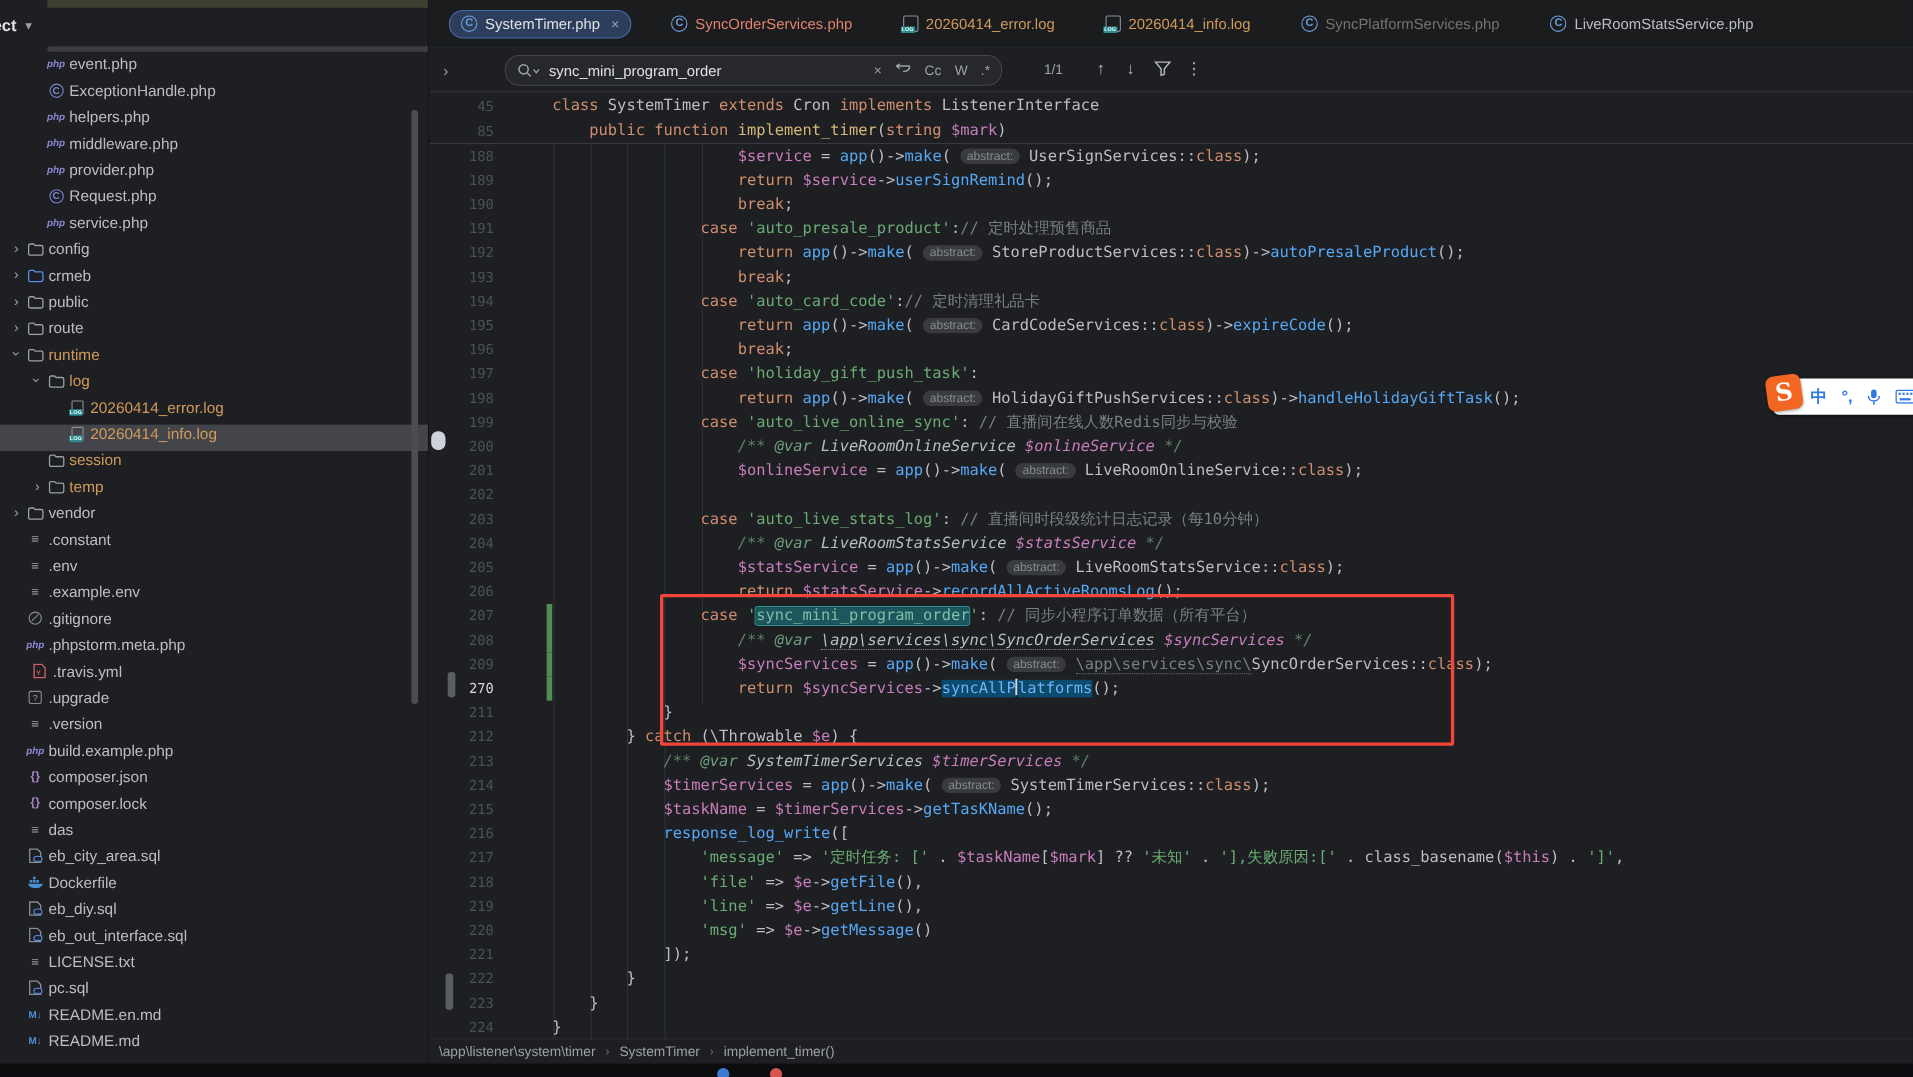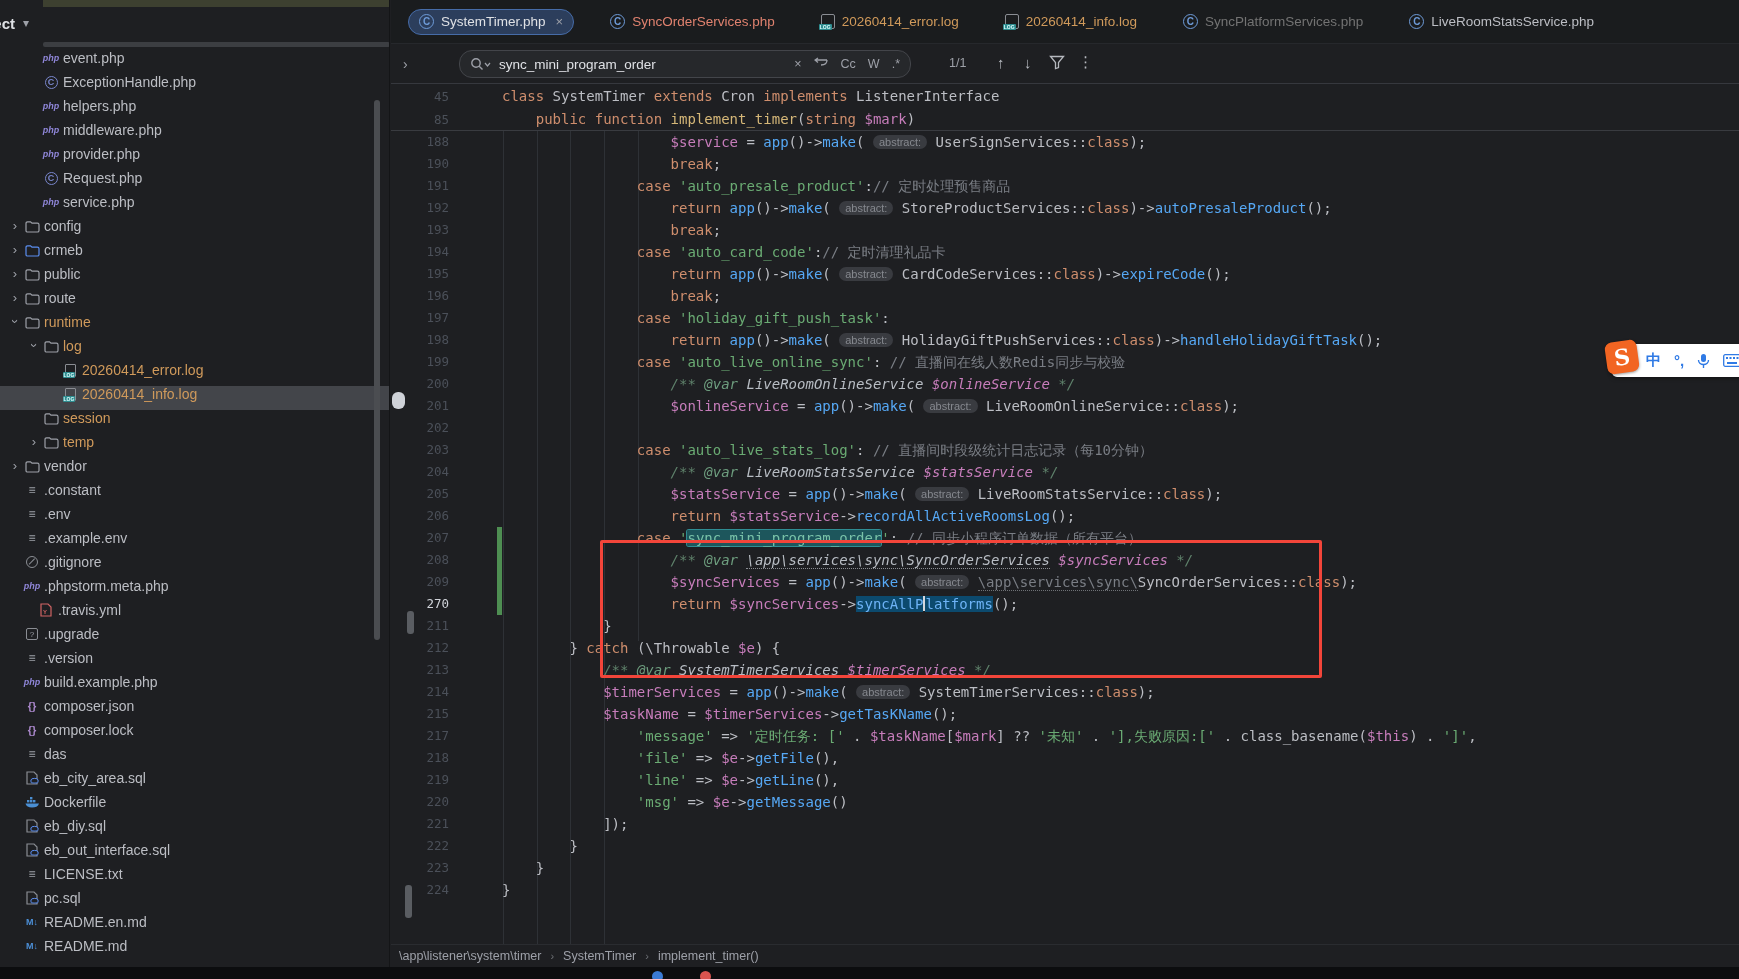--- a/index.html
+++ b/index.html
@@ -299,21 +299,21 @@
           </span>
           <span>.gitignore</span>
         </div>
         <div class="trow" style="padding-left: 8px;">
           <span class="tchev"></span>
           <span class="ticon">
             <span style="color:#8f86d8;font-style:italic;font-weight:bold;font-size:9px">php</span>
           </span>
           <span>.phpstorm.meta.php</span>
         </div>
-        <div class="trow" style="padding-left: 22px;">
+        <div class="trow" style="padding-left: 12px;">
           <span class="tchev"></span>
           <span class="ticon">
             <svg width="12" height="14" viewBox="0 0 12 14">
               <path d="M1 1 H8 L11 4 V13 H1 Z" fill="none" stroke="#d06464" stroke-width="1.2"></path>
               <text x="3" y="11" fill="#d06464" font-size="6" font-weight="bold">Y</text>
             </svg>
           </span>
           <span>.travis.yml</span>
         </div>
         <div class="trow" style="padding-left: 8px;">
@@ -520,20 +520,21 @@
         <div class="crow srow"><span class="gut">85</span><span class="ctext">    <span class="tk-k">public function </span><span class="tk-fd">implement_timer</span><span class="tk-p">(</span><span class="tk-k">string </span><span class="tk-v">$mark</span><span class="tk-p">)</span></span></div>
       </div>
 
     <div id="codearea">
       <div class="guide" style="left:112px"></div>
       <div class="guide" style="left:146px"></div>
       <div class="guide" style="left:179px"></div>
       <div class="guide" style="left:213px"></div>
       <div class="guide" style="left:247px;height:510px"></div>
     <div class="crow"><span class="gut">188</span><span class="ctext">                    <span class="tk-v">$service</span><span class="tk-p"> = </span><span class="tk-f">app</span><span class="tk-p">()-&gt;</span><span class="tk-f">make</span><span class="tk-p">( </span><span class="tk-h">abstract:</span><span class="tk-p"> </span><span class="tk-c">UserSignServices</span><span class="tk-p">::</span><span class="tk-k">class</span><span class="tk-p">);</span></span></div>
+        <div class="crow"><span class="gut">189</span><span class="ctext">                    <span class="tk-k">return </span><span class="tk-v">$service</span><span class="tk-p">-&gt;</span><span class="tk-f">userSignRemind</span><span class="tk-p">();</span></span></div>
         <div class="crow"><span class="gut">190</span><span class="ctext">                    <span class="tk-k">break</span><span class="tk-p">;</span></span></div>
         <div class="crow"><span class="gut">191</span><span class="ctext">                <span class="tk-k">case </span><span class="tk-s">'auto_presale_product'</span><span class="tk-p">:</span><span class="tk-m">// 定时处理预售商品</span></span></div>
         <div class="crow"><span class="gut">192</span><span class="ctext">                    <span class="tk-k">return </span><span class="tk-f">app</span><span class="tk-p">()-&gt;</span><span class="tk-f">make</span><span class="tk-p">( </span><span class="tk-h">abstract:</span><span class="tk-p"> </span><span class="tk-c">StoreProductServices</span><span class="tk-p">::</span><span class="tk-k">class</span><span class="tk-p">)-&gt;</span><span class="tk-f">autoPresaleProduct</span><span class="tk-p">();</span></span></div>
         <div class="crow"><span class="gut">193</span><span class="ctext">                    <span class="tk-k">break</span><span class="tk-p">;</span></span></div>
         <div class="crow"><span class="gut">194</span><span class="ctext">                <span class="tk-k">case </span><span class="tk-s">'auto_card_code'</span><span class="tk-p">:</span><span class="tk-m">// 定时清理礼品卡</span></span></div>
         <div class="crow"><span class="gut">195</span><span class="ctext">                    <span class="tk-k">return </span><span class="tk-f">app</span><span class="tk-p">()-&gt;</span><span class="tk-f">make</span><span class="tk-p">( </span><span class="tk-h">abstract:</span><span class="tk-p"> </span><span class="tk-c">CardCodeServices</span><span class="tk-p">::</span><span class="tk-k">class</span><span class="tk-p">)-&gt;</span><span class="tk-f">expireCode</span><span class="tk-p">();</span></span></div>
         <div class="crow"><span class="gut">196</span><span class="ctext">                    <span class="tk-k">break</span><span class="tk-p">;</span></span></div>
         <div class="crow"><span class="gut">197</span><span class="ctext">                <span class="tk-k">case </span><span class="tk-s">'holiday_gift_push_task'</span><span class="tk-p">:</span></span></div>
         <div class="crow"><span class="gut">198</span><span class="ctext">                    <span class="tk-k">return </span><span class="tk-f">app</span><span class="tk-p">()-&gt;</span><span class="tk-f">make</span><span class="tk-p">( </span><span class="tk-h">abstract:</span><span class="tk-p"> </span><span class="tk-c">HolidayGiftPushServices</span><span class="tk-p">::</span><span class="tk-k">class</span><span class="tk-p">)-&gt;</span><span class="tk-f">handleHolidayGiftTask</span><span class="tk-p">();</span></span></div>
         <div class="crow"><span class="gut">199</span><span class="ctext">                <span class="tk-k">case </span><span class="tk-s">'auto_live_online_sync'</span><span class="tk-p">: </span><span class="tk-m">// 直播间在线人数Redis同步与校验</span></span></div>
@@ -546,20 +547,21 @@
         <div class="crow"><span class="gut">206</span><span class="ctext">                    <span class="tk-k">return </span><span class="tk-v">$statsService</span><span class="tk-p">-&gt;</span><span class="tk-f">recordAllActiveRoomsLog</span><span class="tk-p">();</span></span></div>
         <div class="crow"><span class="chgbar"></span><span class="gut">207</span><span class="ctext">                <span class="tk-k">case </span><span class="tk-s">'</span><span class="tk-shl">sync_mini_program_order</span><span class="tk-s">'</span><span class="tk-p">: </span><span class="tk-m">// 同步小程序订单数据（所有平台）</span></span></div>
         <div class="crow"><span class="chgbar"></span><span class="gut">208</span><span class="ctext">                    <span class="tk-d">/** </span><span class="tk-dt">@var </span><span class="tk-dcu">\app\services\sync\SyncOrderServices</span><span class="tk-d"> </span><span class="tk-dv">$syncServices</span><span class="tk-d"> */</span></span></div>
         <div class="crow"><span class="chgbar"></span><span class="gut">209</span><span class="ctext">                    <span class="tk-v">$syncServices</span><span class="tk-p"> = </span><span class="tk-f">app</span><span class="tk-p">()-&gt;</span><span class="tk-f">make</span><span class="tk-p">( </span><span class="tk-h">abstract:</span><span class="tk-p"> </span><span class="tk-nsu">\app\services\sync\</span><span class="tk-c">SyncOrderServices</span><span class="tk-p">::</span><span class="tk-k">class</span><span class="tk-p">);</span></span></div>
         <div class="crow"><span class="chgbar"></span><span class="gut cur">270</span><span class="ctext">                    <span class="tk-k">return </span><span class="tk-v">$syncServices</span><span class="tk-p">-&gt;</span><span class="tk-fsel">syncAllP</span><span class="tk-crt"></span><span class="tk-fsel">latforms</span><span class="tk-p">();</span></span></div>
         <div class="crow"><span class="gut">211</span><span class="ctext">            <span class="tk-p">}</span></span></div>
         <div class="crow"><span class="gut">212</span><span class="ctext">        <span class="tk-p">} </span><span class="tk-k">catch</span><span class="tk-p"> (</span><span class="tk-c">\Throwable </span><span class="tk-v">$e</span><span class="tk-p">) {</span></span></div>
         <div class="crow"><span class="gut">213</span><span class="ctext">            <span class="tk-d">/** </span><span class="tk-dt">@var </span><span class="tk-dc">SystemTimerServices </span><span class="tk-dv">$timerServices</span><span class="tk-d"> */</span></span></div>
         <div class="crow"><span class="gut">214</span><span class="ctext">            <span class="tk-v">$timerServices</span><span class="tk-p"> = </span><span class="tk-f">app</span><span class="tk-p">()-&gt;</span><span class="tk-f">make</span><span class="tk-p">( </span><span class="tk-h">abstract:</span><span class="tk-p"> </span><span class="tk-c">SystemTimerServices</span><span class="tk-p">::</span><span class="tk-k">class</span><span class="tk-p">);</span></span></div>
         <div class="crow"><span class="gut">215</span><span class="ctext">            <span class="tk-v">$taskName</span><span class="tk-p"> = </span><span class="tk-v">$timerServices</span><span class="tk-p">-&gt;</span><span class="tk-f">getTasKName</span><span class="tk-p">();</span></span></div>
+        <div class="crow"><span class="gut">216</span><span class="ctext">            <span class="tk-f">response_log_write</span><span class="tk-p">([</span></span></div>
         <div class="crow"><span class="gut">217</span><span class="ctext">                <span class="tk-s">'message'</span><span class="tk-p"> =&gt; </span><span class="tk-s">'定时任务: ['</span><span class="tk-p"> . </span><span class="tk-v">$taskName</span><span class="tk-p">[</span><span class="tk-v">$mark</span><span class="tk-p">] ?? </span><span class="tk-s">'未知'</span><span class="tk-p"> . </span><span class="tk-s">'],失败原因:['</span><span class="tk-p"> . </span><span class="tk-c">class_basename</span><span class="tk-p">(</span><span class="tk-v">$this</span><span class="tk-p">) . </span><span class="tk-s">']'</span><span class="tk-p">,</span></span></div>
         <div class="crow"><span class="gut">218</span><span class="ctext">                <span class="tk-s">'file'</span><span class="tk-p"> =&gt; </span><span class="tk-v">$e</span><span class="tk-p">-&gt;</span><span class="tk-f">getFile</span><span class="tk-p">(),</span></span></div>
         <div class="crow"><span class="gut">219</span><span class="ctext">                <span class="tk-s">'line'</span><span class="tk-p"> =&gt; </span><span class="tk-v">$e</span><span class="tk-p">-&gt;</span><span class="tk-f">getLine</span><span class="tk-p">(),</span></span></div>
         <div class="crow"><span class="gut">220</span><span class="ctext">                <span class="tk-s">'msg'</span><span class="tk-p"> =&gt; </span><span class="tk-v">$e</span><span class="tk-p">-&gt;</span><span class="tk-f">getMessage</span><span class="tk-p">()</span></span></div>
         <div class="crow"><span class="gut">221</span><span class="ctext">            <span class="tk-p">]);</span></span></div>
         <div class="crow"><span class="gut">222</span><span class="ctext">        <span class="tk-p">}</span></span></div>
         <div class="crow"><span class="gut">223</span><span class="ctext">    <span class="tk-p">}</span></span></div>
         <div class="crow"><span class="gut">224</span><span class="ctext"><span class="tk-p">}</span></span></div>
       </div>
 

